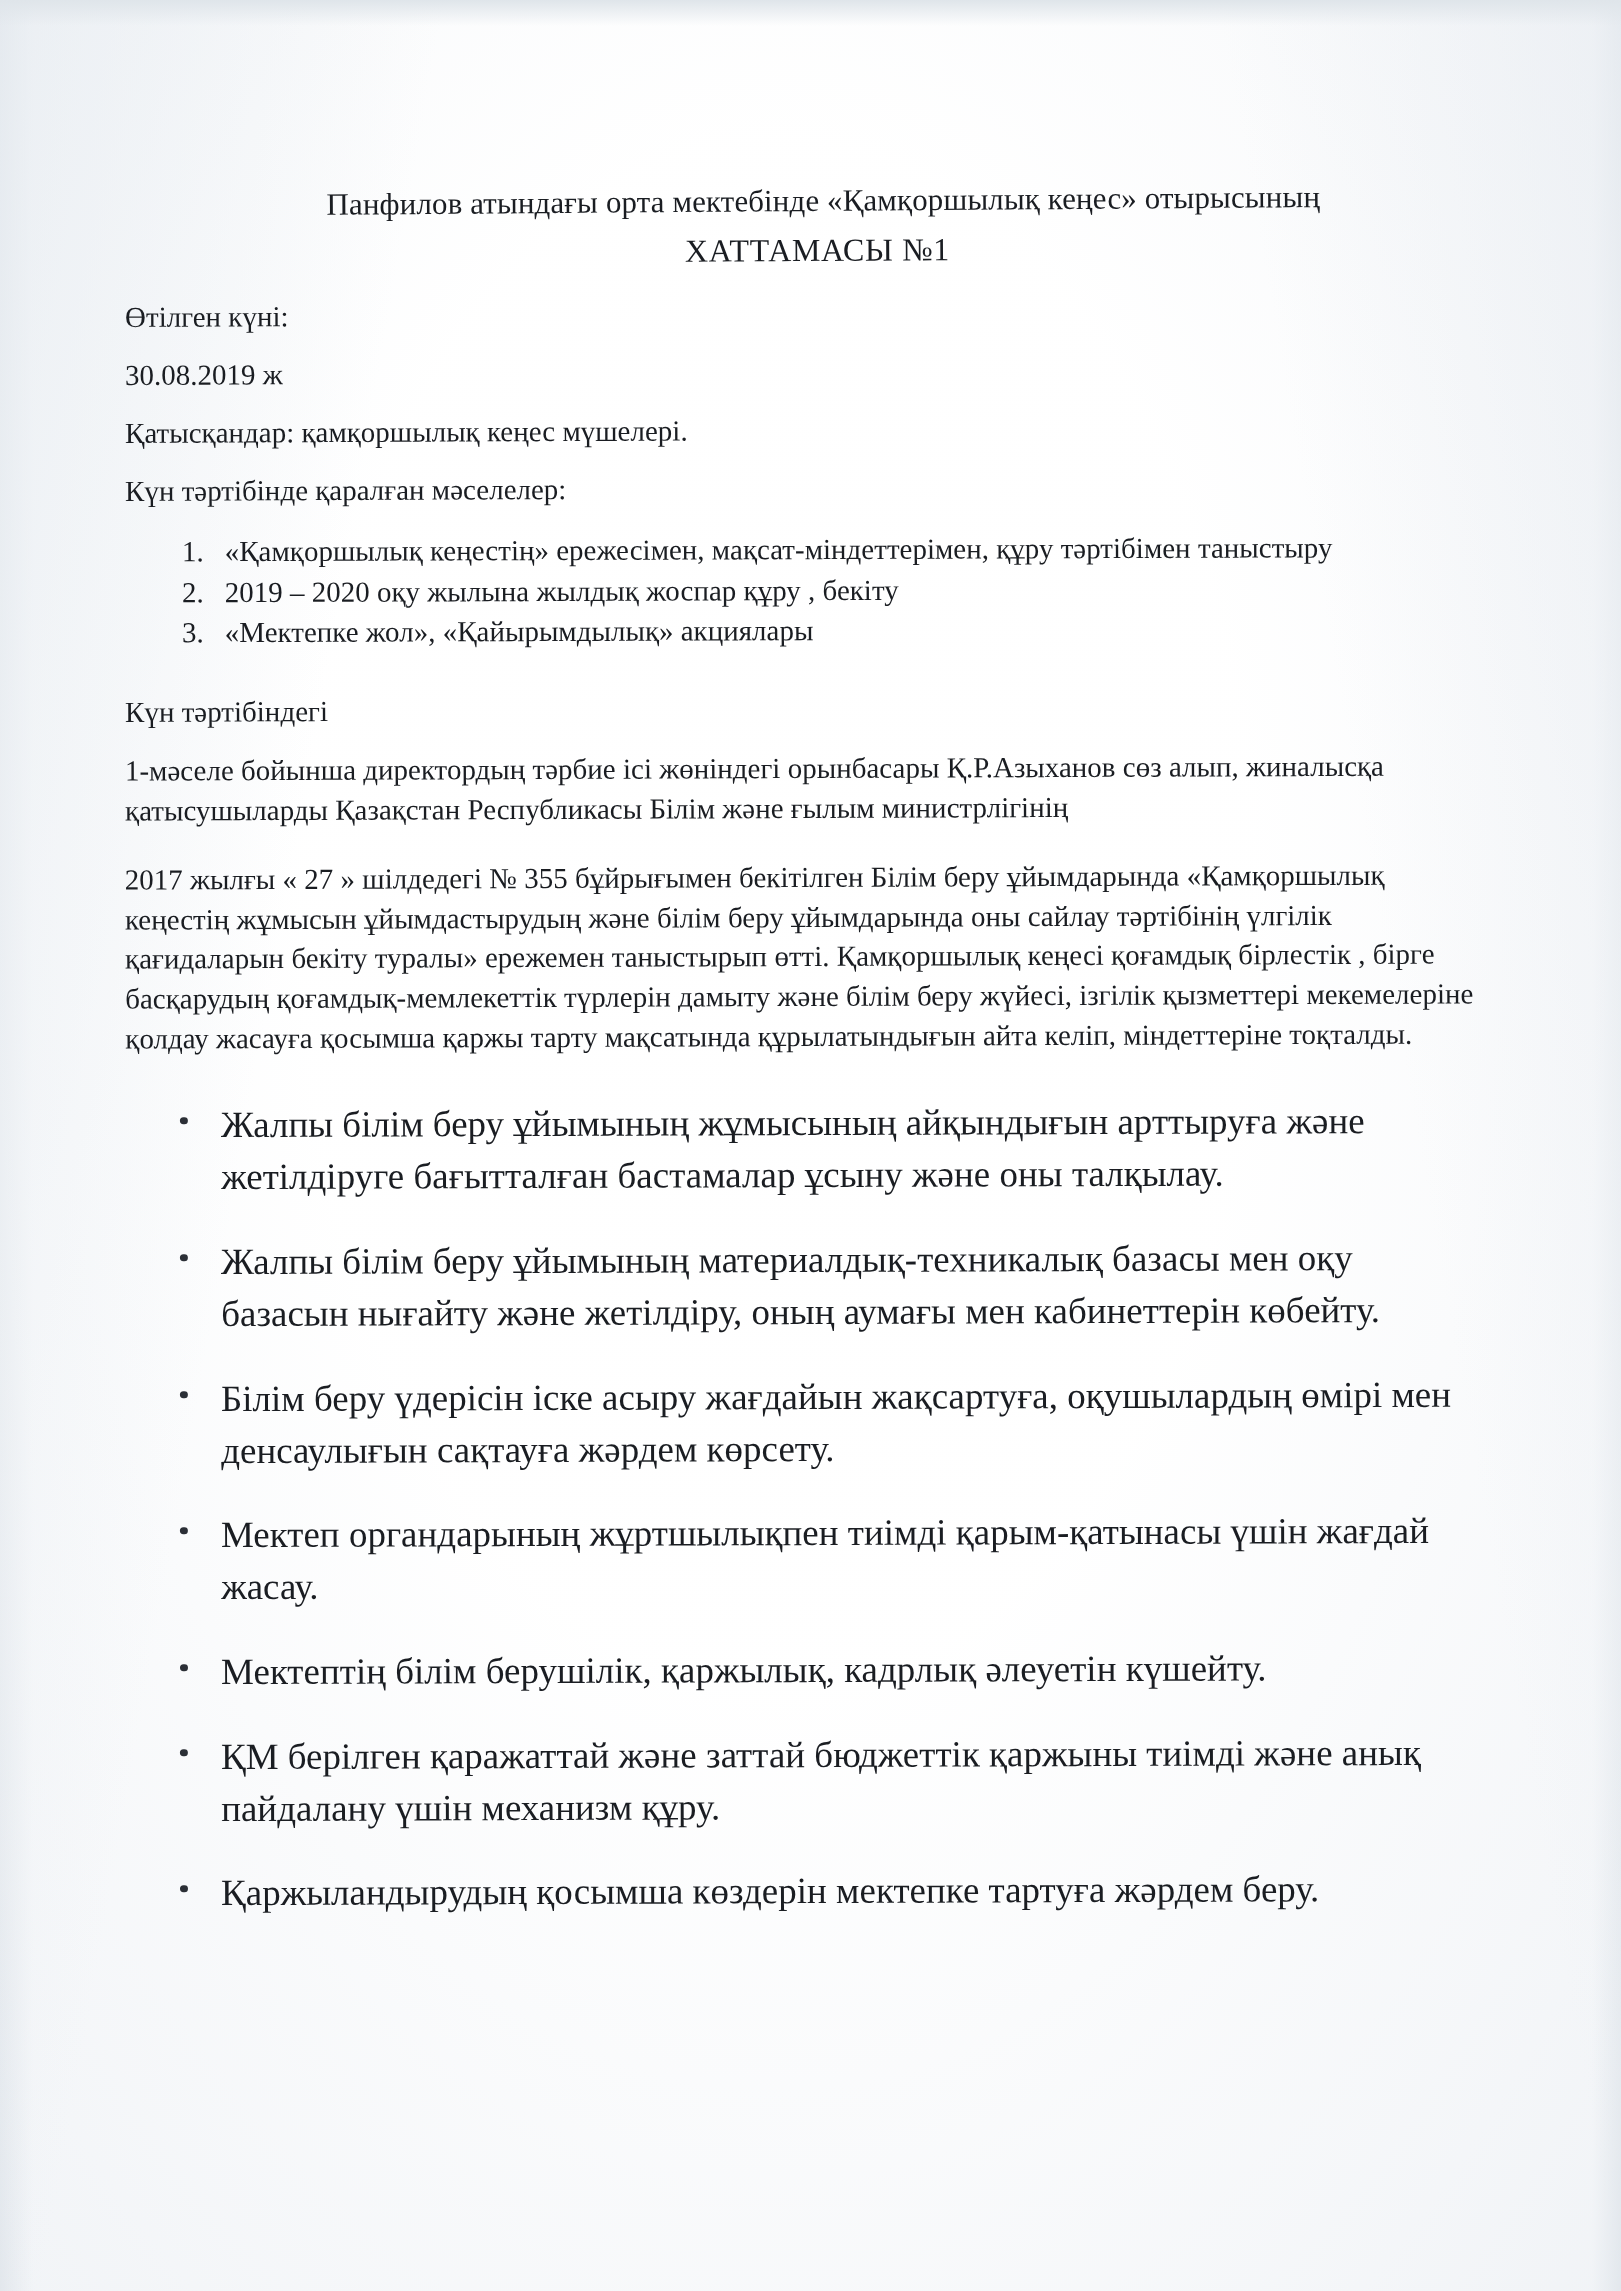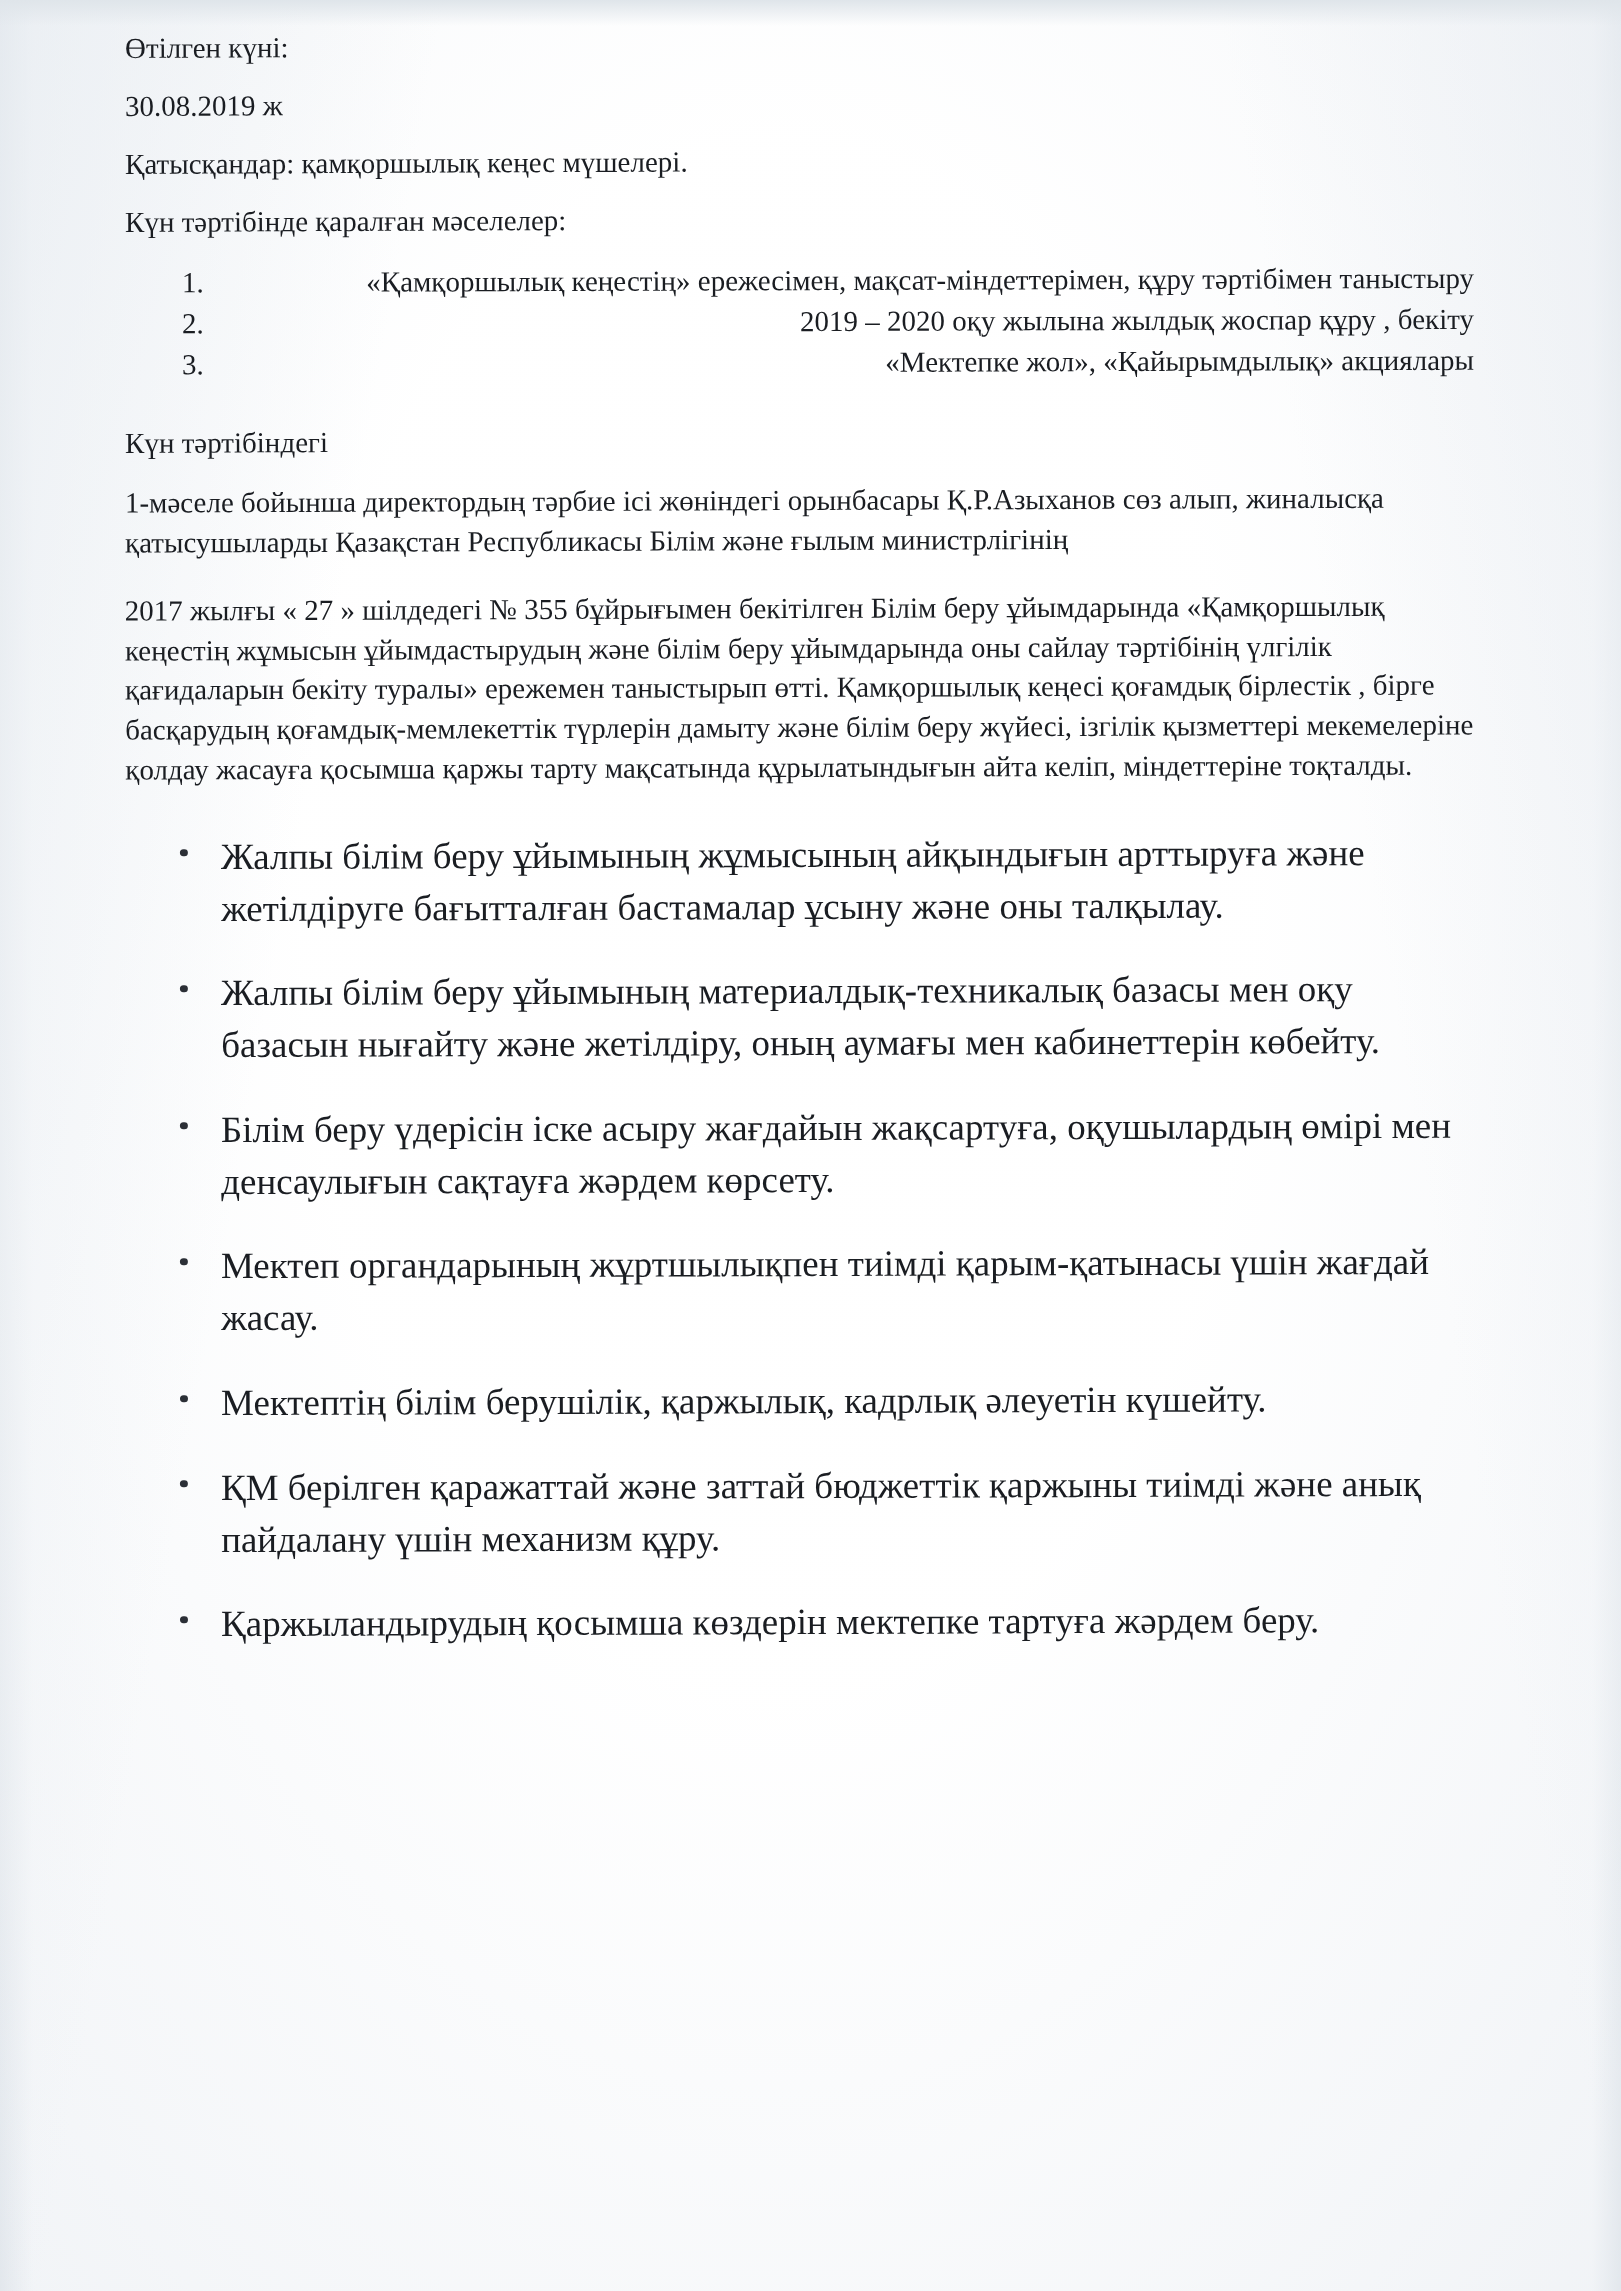--- a/index.html
+++ b/index.html
@@ -90,21 +90,20 @@
     margin-top: 27.4px;
     transform: rotate(-0.25deg);
   }
   .lead-line.tight { margin-top: 29px; }
 
   ol.agenda {
     margin: 27.4px 0 0 0;
     padding-left: 86px;
     font-size: 29px;
     line-height: 1.33;
-    text-align: right;
   }
   ol.agenda > li {
     margin-bottom: 2px;
     padding-left: 13.7px;
     transform: rotate(-0.2deg);
   }
 
   .section-label {
     font-size: 29px;
     margin-top: 43px;
@@ -146,20 +145,24 @@
 </style>
 </head>
 <body>
 
 <div class="page">
   <div class="scan-edge-left"></div>
   <div class="scan-edge-right"></div>
 
   <div class="content">
 
+    <div class="title-block">
+      <div class="title-line-1">Панфилов атындағы орта мектебінде  «Қамқоршылық кеңес» отырысының</div>
+      <div class="title-line-2">ХАТТАМАСЫ №1</div>
+    </div>
 
     <div class="body-block">
 
       <div class="lead-line">Өтілген күні:</div>
 
       <div class="lead-line tight">30.08.2019 ж</div>
 
       <div class="lead-line tight">Қатысқандар: қамқоршылық кеңес мүшелері.</div>
 
       <div class="lead-line tight">Күн тәртібінде қаралған мәселелер:</div>

